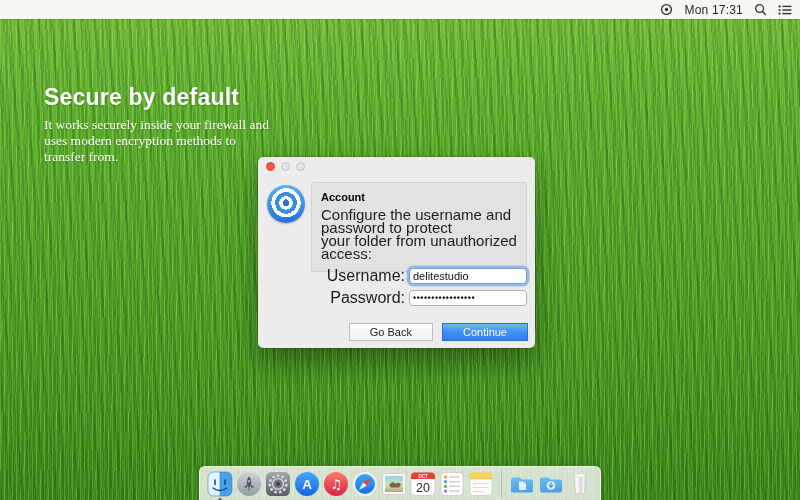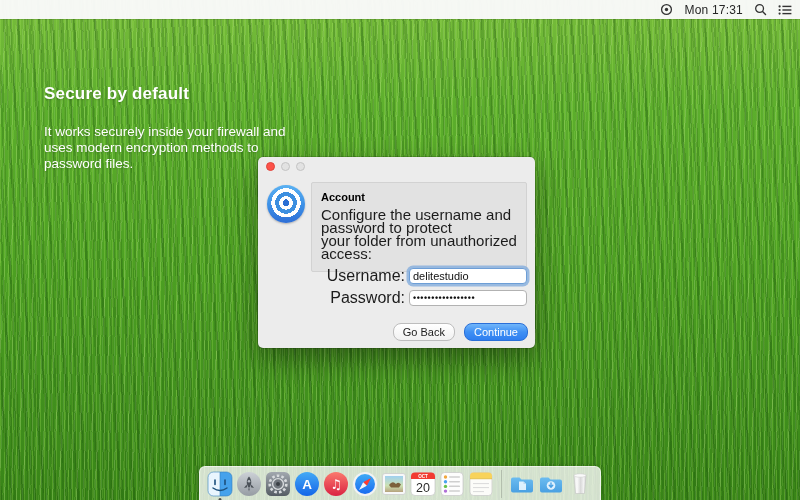--- a/index.html
+++ b/index.html
@@ -26,22 +26,22 @@
     padding-right:8px; gap:11px;
     box-shadow:0 0.5px 0 rgba(0,0,0,0.18);
     z-index:50;
   }
   .menubar .clock { font-size:12px; color:#262626; letter-spacing:0.2px; }
   .mb-icon { display:flex; align-items:center; cursor:default; }
 
   
   .hero { position:absolute; left:44px; top:84px; color:#fff; z-index:5;
           text-shadow:0 1px 2px rgba(0,0,0,0.18); }
-  .hero h1 { font-size:17px; font-weight:bold; letter-spacing:0.2px; }
-  .hero .body { margin-top:20px; font-size:13.5px; line-height:16px; font-weight:400; }
+  .hero h1 { font-size:23px; font-weight:bold; letter-spacing:0.2px; }
+  .hero .body { margin-top:6px; font-size:13.5px; line-height:16px; font-weight:400;font-family:Liberation Serif, serif; }
 
   
   .window {
     position:absolute; left:258px; top:157px; width:277px; height:191px;
     background:#ececec; border-radius:5px;
     box-shadow:0 0 0 0.5px rgba(0,0,0,0.25), 0 12px 28px rgba(0,0,0,0.38);
     z-index:10;
   }
   .titlebar { height:18px; display:flex; align-items:center; padding-left:8px; gap:6px; }
   .tl-btn { width:9px; height:9px; border-radius:50%; }
@@ -71,21 +71,21 @@
   .frow input {
     width:118px; height:16px; font-size:11px; padding:0 3px;
     border:1px solid #b2b2b2; background:#fff; border-radius:4px;
     font-family:"Liberation Sans","DejaVu Sans",sans-serif; color:#111; outline:none;
   }
   .frow input.focused { border:1px solid #6d9ed6; box-shadow:0 0 0 2.5px rgba(125,170,220,0.75); }
   .frow input.pw { font-size:9px; font-weight:bold; letter-spacing:0.5px; }
 
   .btn-row { position:absolute; right:7px; bottom:7px; display:flex; gap:9px; }
   .btn {
-    height:18px; font-size:11px; padding:0 9px; border-radius:8px;
+    height:18px; font-size:11px; padding:0 20px; border-radius:0;
     display:flex; align-items:center; cursor:default;
     font-family:"Liberation Sans","DejaVu Sans",sans-serif;
   }
   .btn-plain { background:linear-gradient(180deg,#ffffff,#f1f1f1); border:1px solid #bdbdbd; color:#222; }
   .btn-primary { background:linear-gradient(180deg,#71b6fa 0%,#3f90f4 50%,#2e7ef0 100%);
                  border:1px solid #2a6fd8; color:#fff;text-align:center; }
 
   
   .dock {
     position:absolute; left:50%; transform:translateX(-50%); bottom:0;
@@ -130,21 +130,21 @@
         <rect x="4.4" y="8.9" width="9" height="1.4" fill="#333"></rect>
       </svg>
   </span>
 </div>
 
 <div class="hero">
   <h1>Secure by default</h1>
   <div class="body">
     <div>It works securely inside your firewall and</div>
     <div>uses modern encryption methods to</div>
-    <div>password files.</div>
+    <div>transfer from.</div>
   </div>
 </div>
 
 <div class="window">
   <div class="titlebar">
     <span class="tl-btn tl-close"></span>
     <span class="tl-btn tl-dim"></span>
     <span class="tl-btn tl-dim"></span>
   </div>
 

